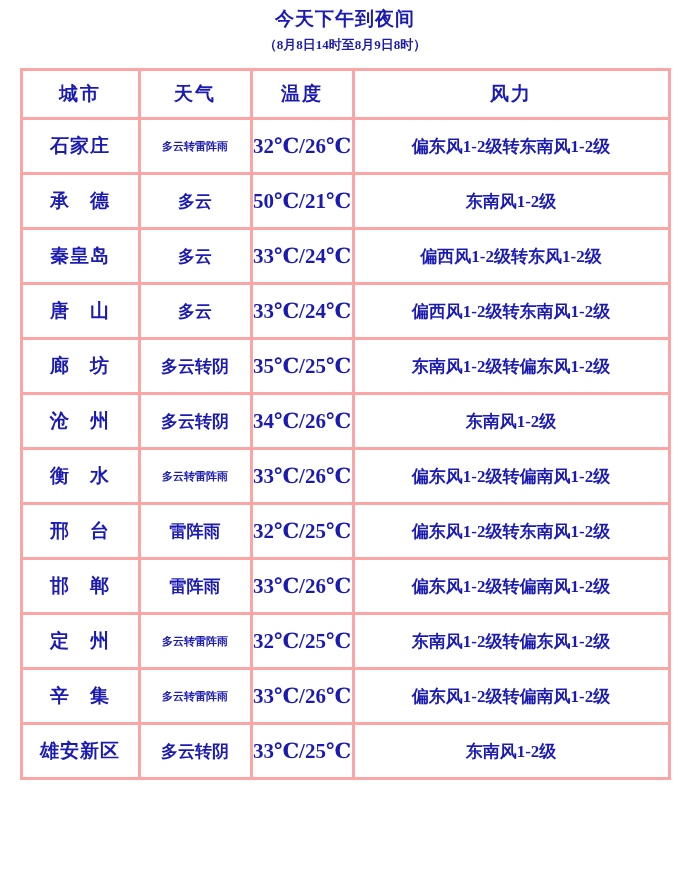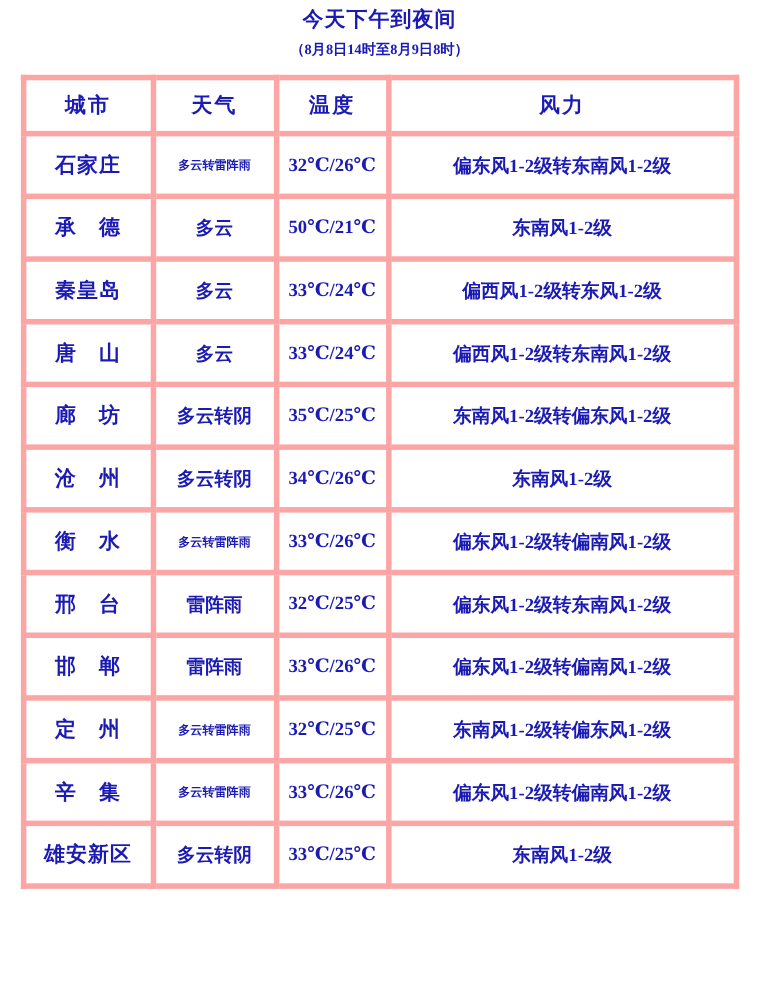--- a/index.html
+++ b/index.html
@@ -38,21 +38,21 @@
     letter-spacing: 0px;
   }
   table.weather {
     border-collapse: collapse;
     margin: 10px auto 0 auto;
     width: 648px;
     table-layout: fixed;
   }
   table.weather th,
   table.weather td {
-    border: 5px solid #fca5a5;
+    border: 3px solid #fca5a5;
     text-align: center;
     vertical-align: middle;
     color: #1b1bb3;
     padding: 0;
   }
   table.weather thead th {
     height: 46px;
     font-size: 19px;
     font-weight: bold;
     letter-spacing: 2px;
@@ -73,21 +73,21 @@
   }
   .wx {
     font-size: 17px;
     font-weight: bold;
   }
   .wx.small {
     font-size: 11px;
     letter-spacing: 0px;
   }
   .temp {
-    font-size: 17px;
+    font-size: 21px;
     font-weight: bold;
     color: #e8000d;
     white-space: nowrap;
   }
   .wind {
     font-size: 17px;
     font-weight: bold;
     white-space: nowrap;
   }
 </style>

